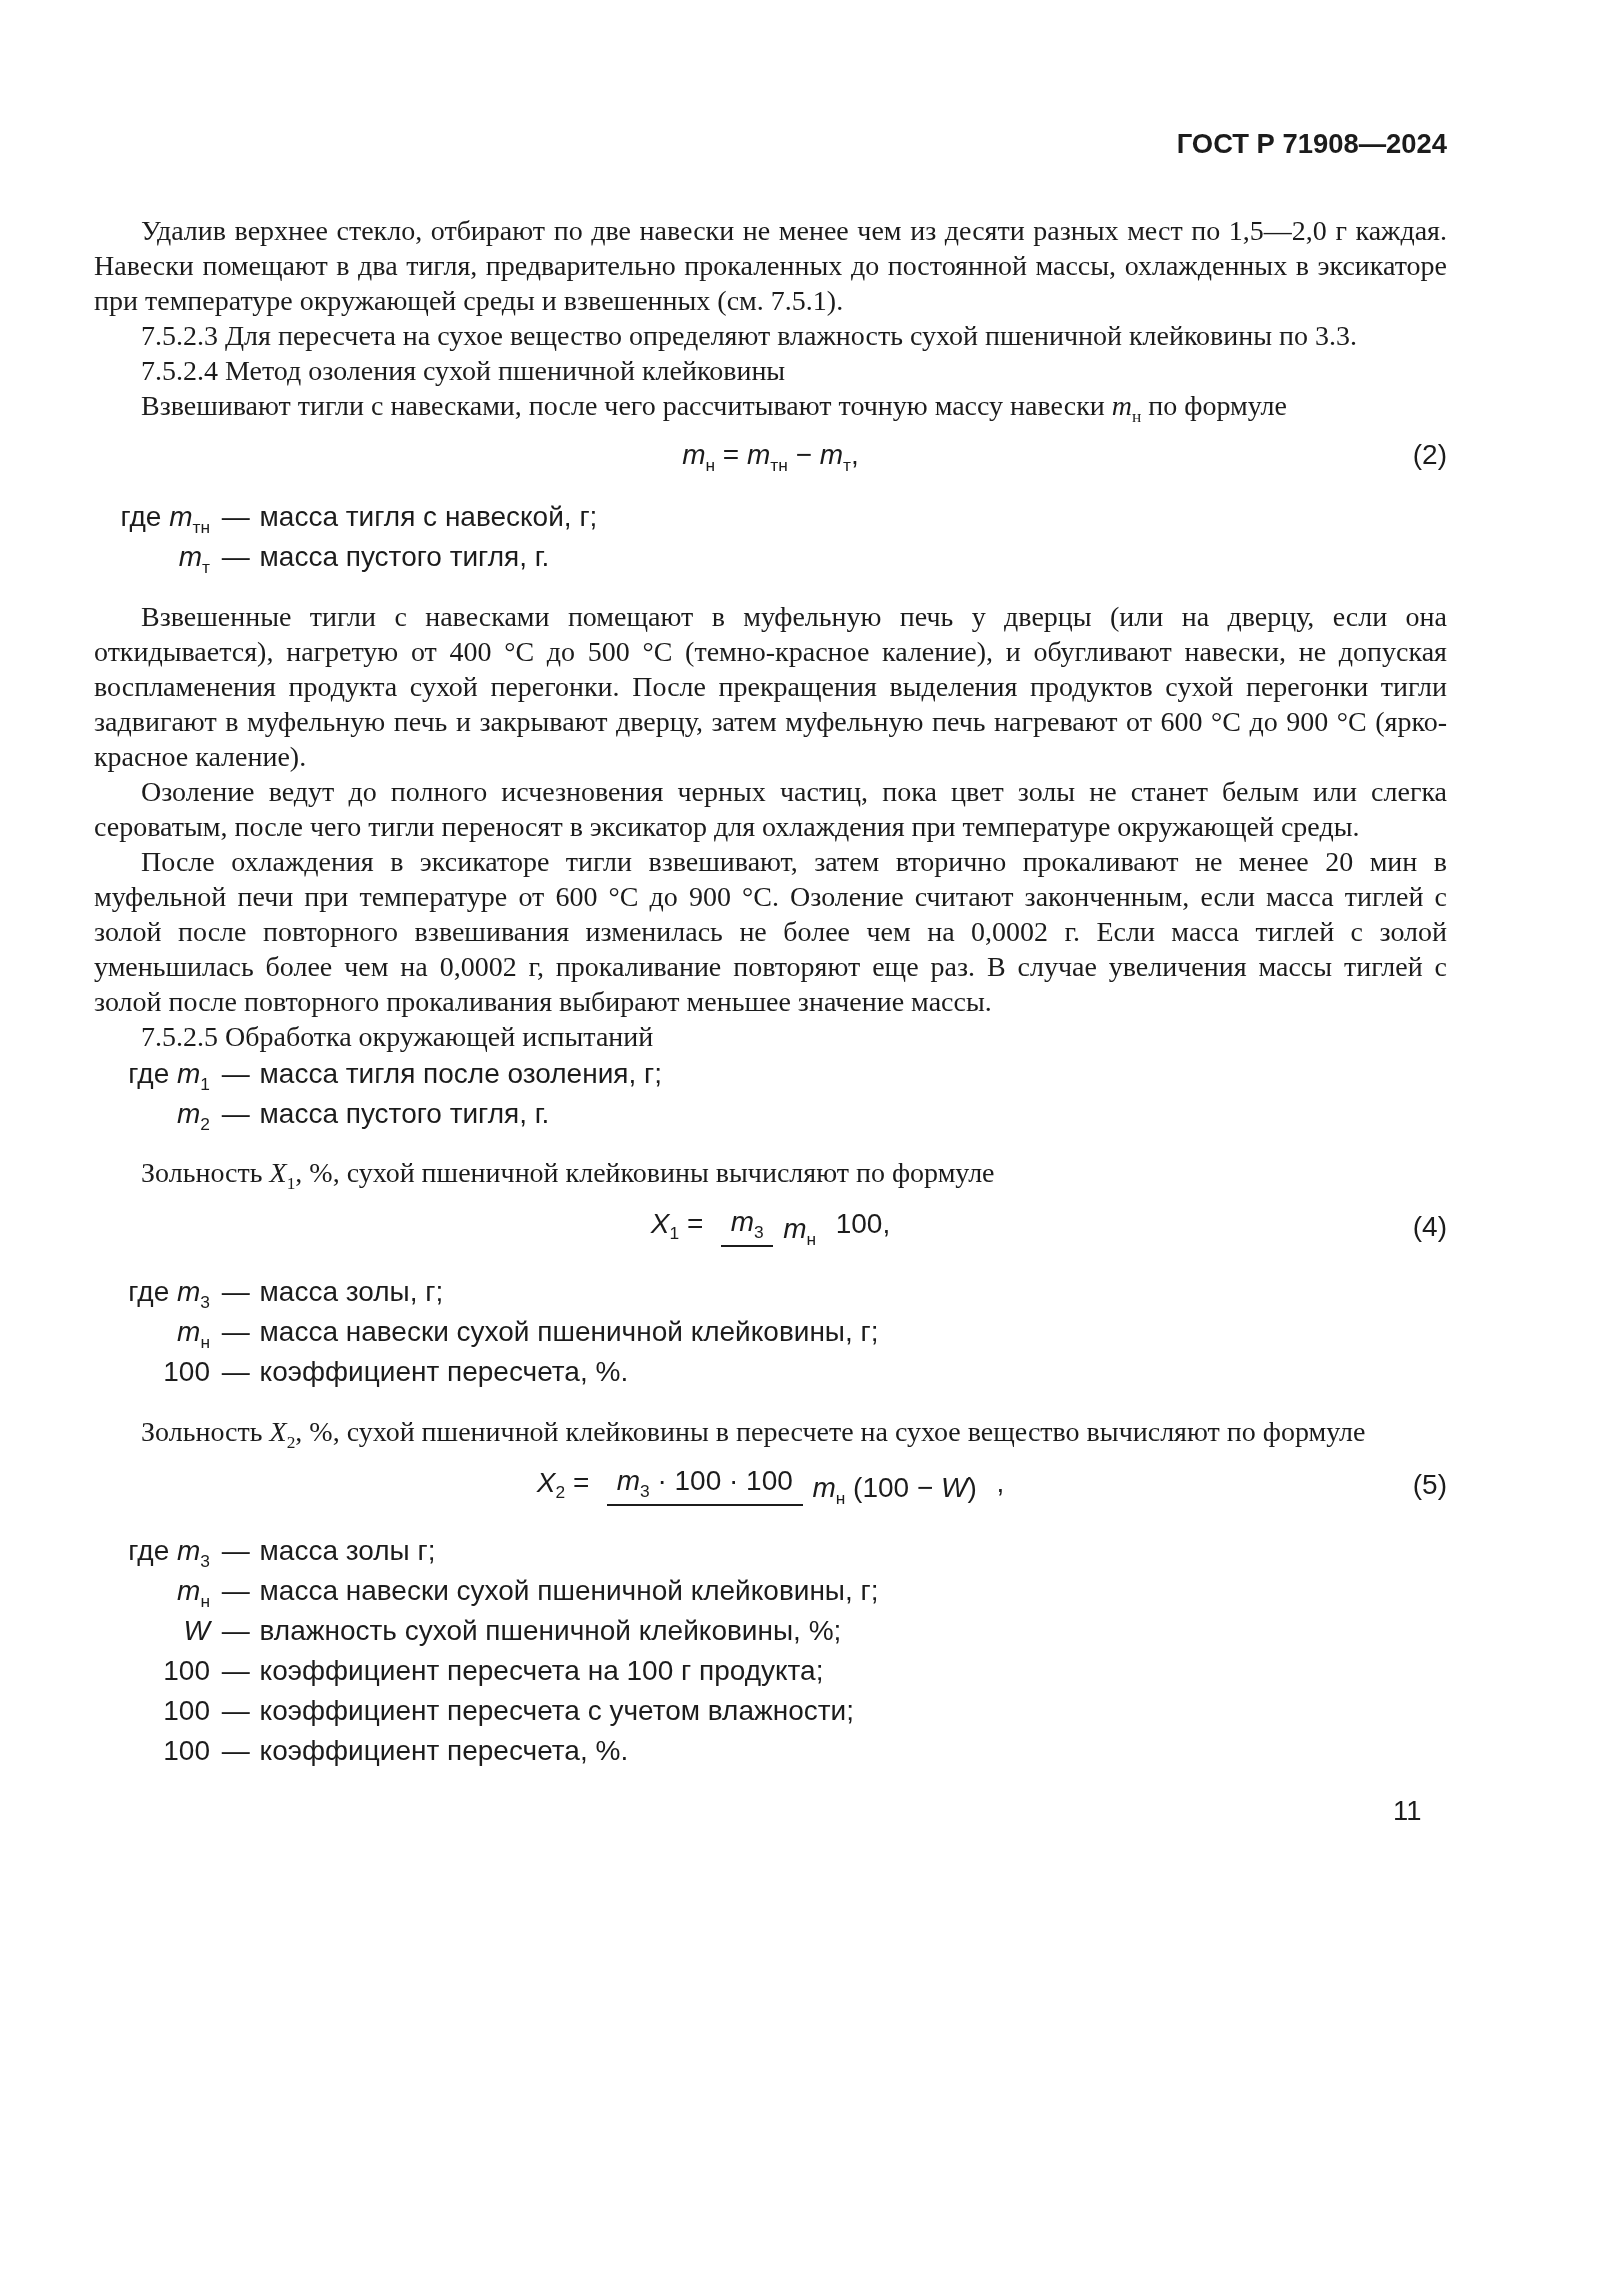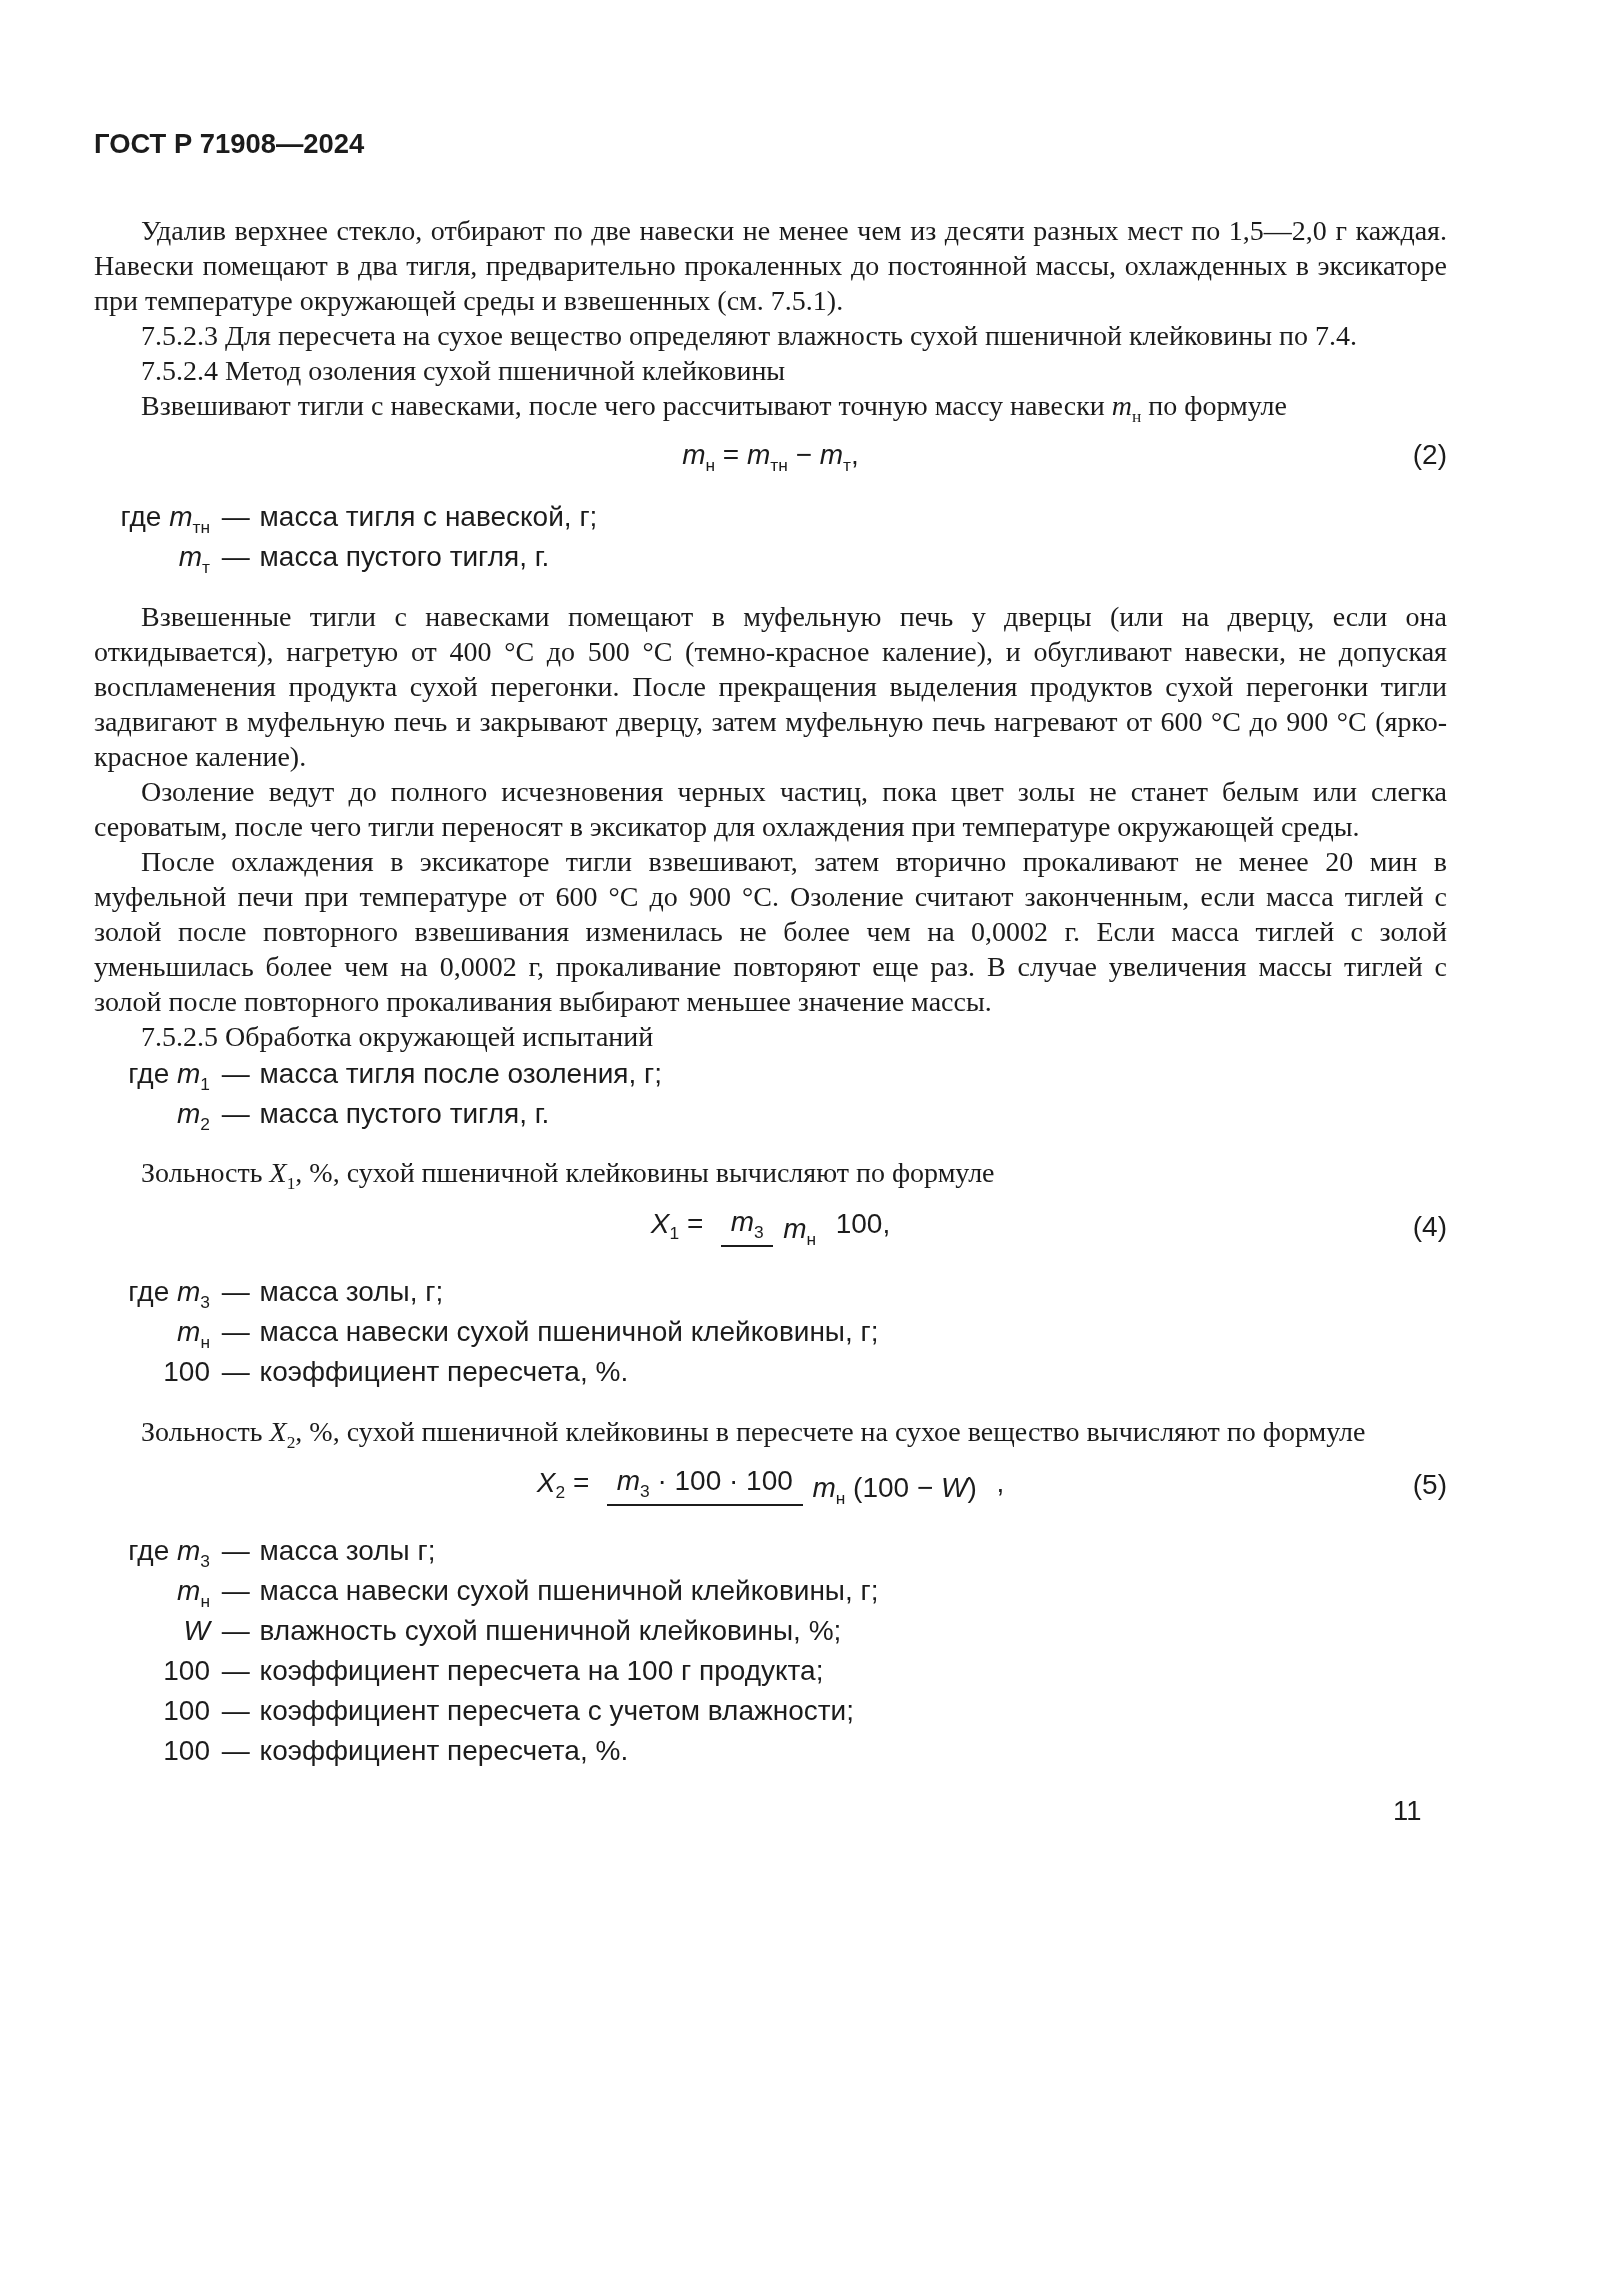--- a/index.html
+++ b/index.html
@@ -11,21 +11,21 @@
     color: #1c1c1c;
     font-family: "Liberation Sans", "DejaVu Sans", sans-serif;
     font-size: 28px;
     line-height: 35px;
     box-sizing: border-box;
     padding: 127px 174px 0 94px;
     position: relative;
     overflow: hidden;
   }
   .doc-header {
-    text-align: left;
+    text-align: right;
     font-weight: bold;
     font-size: 27.4px;
     line-height: 33px;
     margin: 0 0 53px 0;
   }
   .para {
     margin: 0;
     text-align: justify;
     text-indent: 47px;
     font-family: Liberation Serif, serif;
@@ -89,21 +89,21 @@
 </style>
 </head>
 <body>
 
 <div class="page">
   <header class="doc-header">
     <span>ГОСТ Р 71908—2024</span>
   </header>
   <main class="doc-content">
       <p class="para">Удалив верхнее стекло, отбирают по две навески не менее чем из десяти разных мест по 1,5—2,0 г каждая. Навески помещают в два тигля, предварительно прокаленных до постоянной массы, охлажденных в эксикаторе при температуре окружающей среды и взвешенных (см. 7.5.1).</p>
-      <p class="para">7.5.2.3 Для пересчета на сухое вещество определяют влажность сухой пшеничной клейковины по 7.4.</p>
+      <p class="para">7.5.2.3 Для пересчета на сухое вещество определяют влажность сухой пшеничной клейковины по 3.3.</p>
       <p class="para">7.5.2.4 Метод озоления сухой пшеничной клейковины</p>
       <p class="para">Взвешивают тигли с навесками, после чего рассчитывают точную массу навески <i>m</i><sub>н</sub> по формуле</p>
       <div class="formula-row">
         <div class="formula"><i>m</i><sub>н</sub> = <i>m</i><sub>тн</sub> − <i>m</i><sub>т</sub>,</div>
         <span class="formula-number">(2)</span>
       </div>
       <div class="deflist">
         <div class="defrow">
           <span class="defterm">где <i>m</i><sub>тн</sub></span>
           <span class="defdash">—</span>

